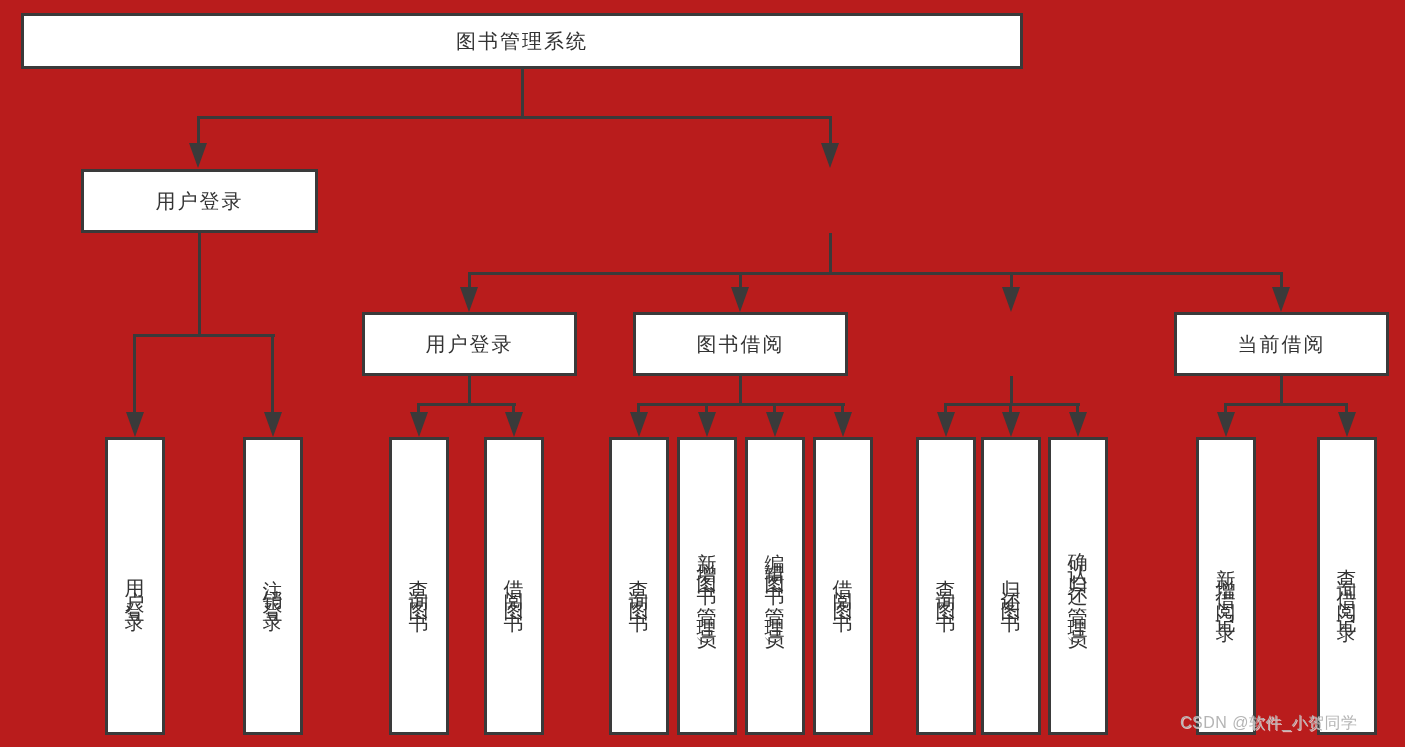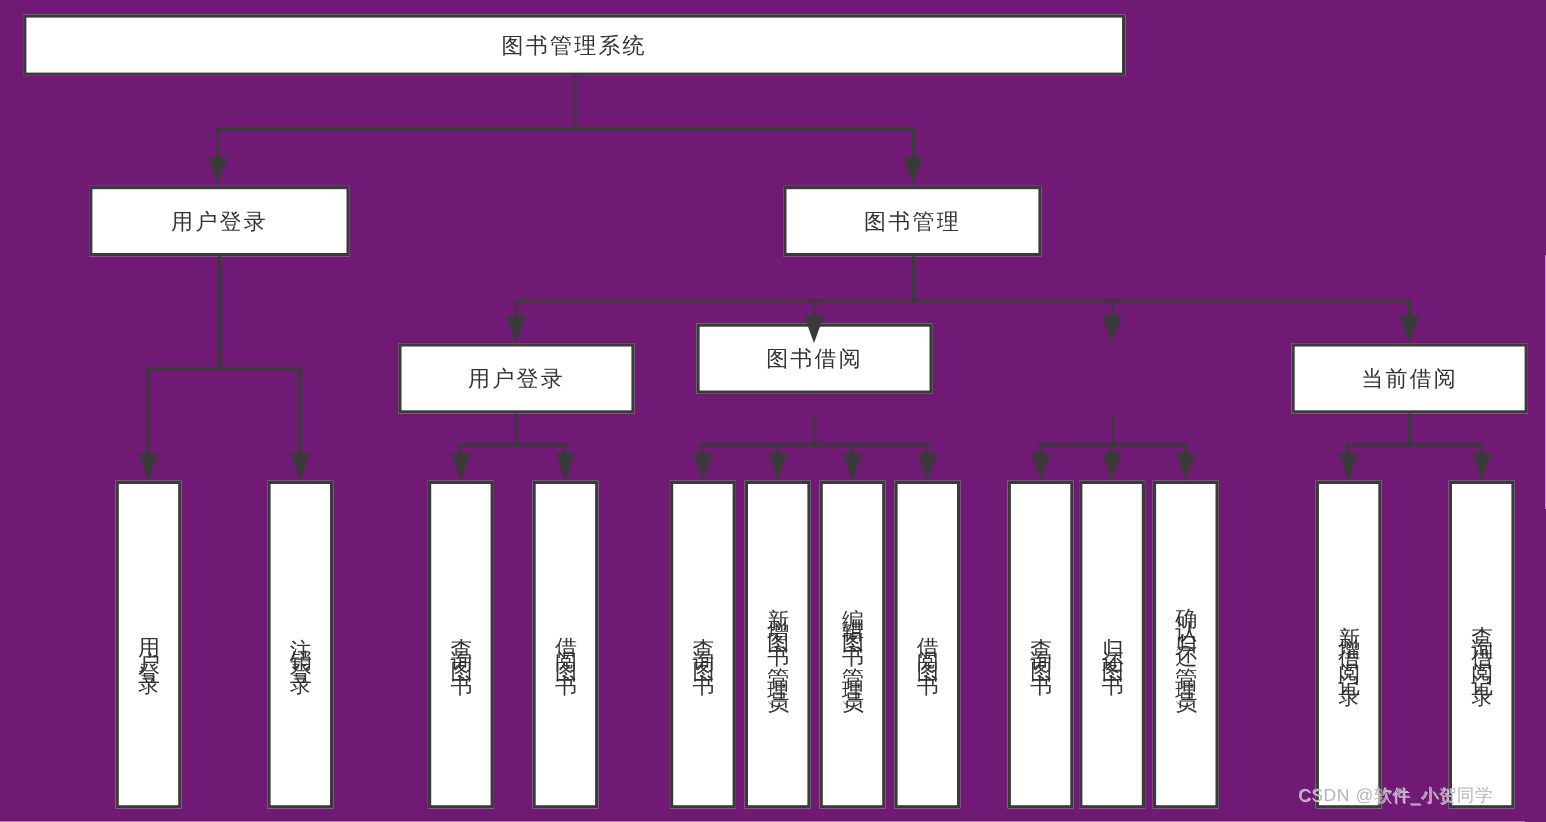--- a/index.html
+++ b/index.html
@@ -1,17 +1,17 @@
 <!DOCTYPE html>
 <html><head>
 <meta charset="utf-8">
 <style>
   html,body{margin:0;padding:0;background:#fff;}
   #canvas{
-    position:relative;width:1405px;height:747px;background:#701a75;
+    position:relative;width:1405px;height:747px;background:#b91c1c;
     font-family:"Liberation Sans","DejaVu Sans",sans-serif;overflow:hidden;
   }
   .box{
     position:absolute;box-sizing:border-box;border:3px solid #3a3a3a;background:#fff;
     display:flex;align-items:center;justify-content:center;color:#333333;
   }
   .h-label{font-size:20px;letter-spacing:2px;white-space:nowrap;}
   .leaf{
     writing-mode:vertical-rl;text-orientation:mixed;
     font-size:20px;letter-spacing:11px;line-height:1;
@@ -36,29 +36,26 @@
 <div id="canvas">
 
   <div class="box" style="left:21px;top:13px;width:1002px;height:56px;">
     <span class="h-label">图书管理系统</span>
   </div>
 
   <div class="box" style="left:81px;top:169px;width:237px;height:64px;">
     <span class="h-label">用户登录</span>
   </div>
 
-  <div class="box" style="left:712px;top:169px;width:235px;height:64px;">
-    <span class="h-label">图书管理</span>
-  </div>
 
   <div class="box" style="left:362px;top:312px;width:215px;height:64px;">
     <span class="h-label">用户登录</span>
   </div>
 
-  <div class="box" style="left:633px;top:294px;width:215px;height:64px;">
+  <div class="box" style="left:633px;top:312px;width:215px;height:64px;">
     <span class="h-label">图书借阅</span>
   </div>
 
 
   <div class="box" style="left:1174px;top:312px;width:215px;height:64px;">
     <span class="h-label">当前借阅</span>
   </div>
 
   <div class="box leaf" style="left:105px;top:437px;width:60px;height:298px;">用户登录</div>
 

